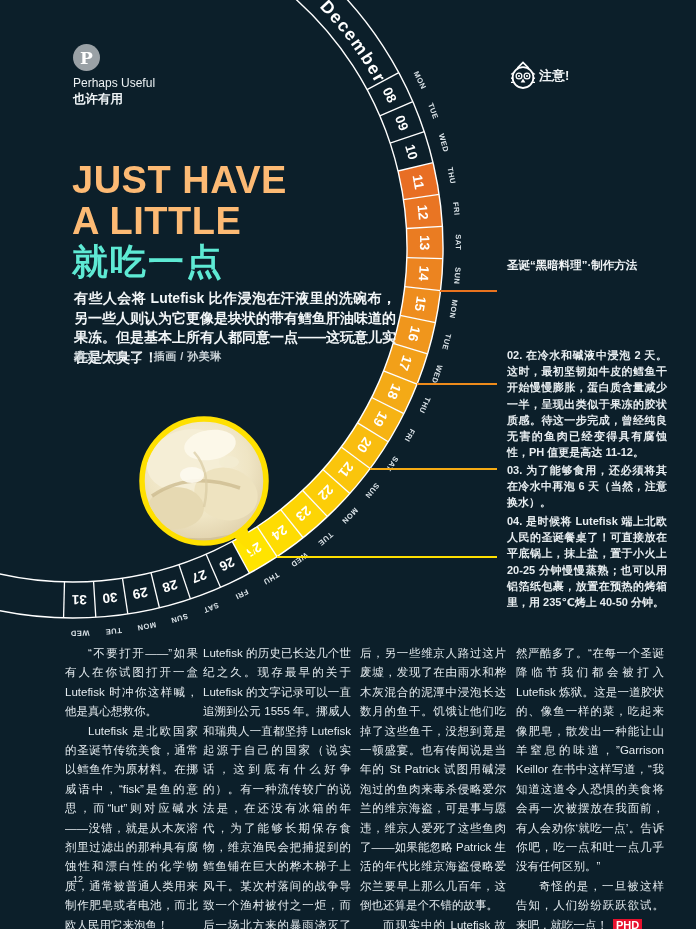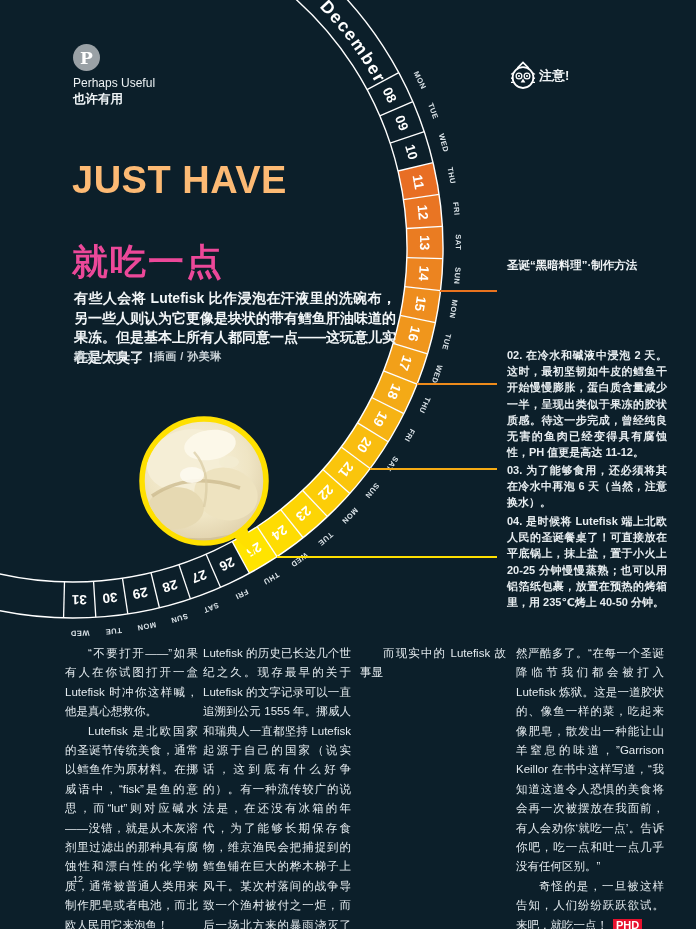--- a/index.html
+++ b/index.html
@@ -177,22 +177,23 @@
 </svg>
 
 <div class="abs" id="masthead">
   <div class="logo">P</div>
   <div class="m-en">Perhaps Useful</div>
   <div class="m-zh">也许有用</div>
 </div>
 
 <div class="abs" id="title-en">
   <div>JUST HAVE</div>
+  <div>A LITTLE</div>
 </div>
-<div class="abs" id="title-zh" style="color: #ec4899; text-align: right;">就吃一点</div>
+<div class="abs" id="title-zh" style="color: #5eead4; text-align: right;">就吃一点</div>
 
 <div class="abs" id="intro">有些人会将 Lutefisk 比作浸泡在汗液里的洗碗布，另一些人则认为它更像是块状的带有鳕鱼肝油味道的果冻。但是基本上所有人都同意一点——这玩意儿实在是太臭了！</div>
 <div class="abs" id="byline">撰文 / 刀一二　插画 / 孙美琳</div>
 
 <div class="abs" id="rail">
   <div class="notice-head">
     <svg width="32" height="32" viewBox="0 0 40 40">
       <path d="M13,10 L20,3 L27,10" fill="none" stroke="#fff" stroke-width="2.2"></path>
       <circle cx="20" cy="22" r="13" fill="none" stroke="#fff" stroke-width="2.2"></circle>
       <circle cx="15" cy="20" r="3.6" fill="none" stroke="#fff" stroke-width="1.6"></circle>
@@ -211,20 +212,21 @@
 </div>
 
 <div class="abs col" id="col1">
     <p class="ind">“不要打开——”如果有人在你试图打开一盒 Lutefisk 时冲你这样喊，他是真心想救你。</p>
     <p class="ind">Lutefisk 是北欧国家的圣诞节传统美食，通常以鳕鱼作为原材料。在挪威语中，“fisk”是鱼的意思，而“lut”则对应碱水——没错，就是从木灰溶剂里过滤出的那种具有腐蚀性和漂白性的化学物质，通常被普通人类用来制作肥皂或者电池，而北欧人民用它来泡鱼！</p>
   </div>
 <div class="abs col" id="col2">
     <p>Lutefisk 的历史已长达几个世纪之久。现存最早的关于 Lutefisk 的文字记录可以一直追溯到公元 1555 年。挪威人和瑞典人一直都坚持 Lutefisk 起源于自己的国家（说实话，这到底有什么好争的）。有一种流传较广的说法是，在还没有冰箱的年代，为了能够长期保存食物，维京渔民会把捕捉到的鳕鱼铺在巨大的桦木梯子上风干。某次村落间的战争导致一个渔村被付之一炬，而后一场北方来的暴雨浇灭了大火。若干个月</p>
   </div>
 <div class="abs col" id="col3">
+    <p>后，另一些维京人路过这片废墟，发现了在由雨水和桦木灰混合的泥潭中浸泡长达数月的鱼干。饥饿让他们吃掉了这些鱼干，没想到竟是一顿盛宴。也有传闻说是当年的 St Patrick 试图用碱浸泡过的鱼肉来毒杀侵略爱尔兰的维京海盗，可是事与愿违，维京人爱死了这些鱼肉了——如果能忽略 Patrick 生活的年代比维京海盗侵略爱尔兰要早上那么几百年，这倒也还算是个不错的故事。</p>
     <p class="ind">而现实中的 Lutefisk 故事显</p>
   </div>
 <div class="abs col" id="col4">
     <p>然严酷多了。“在每一个圣诞降临节我们都会被打入 Lutefisk 炼狱。这是一道胶状的、像鱼一样的菜，吃起来像肥皂，散发出一种能让山羊窒息的味道，”Garrison Keillor 在书中这样写道，“我知道这道令人恐惧的美食将会再一次被摆放在我面前，有人会劝你‘就吃一点’。告诉你吧，吃一点和吐一点几乎没有任何区别。”</p>
     <p class="ind">奇怪的是，一旦被这样告知，人们纷纷跃跃欲试。来吧，就吃一点！<span class="badge" style="background: rgb(232, 17, 45);">PHD</span></p>
   </div>
 
 <div class="abs" id="pagenum">12</div>
 
 </body></html>

